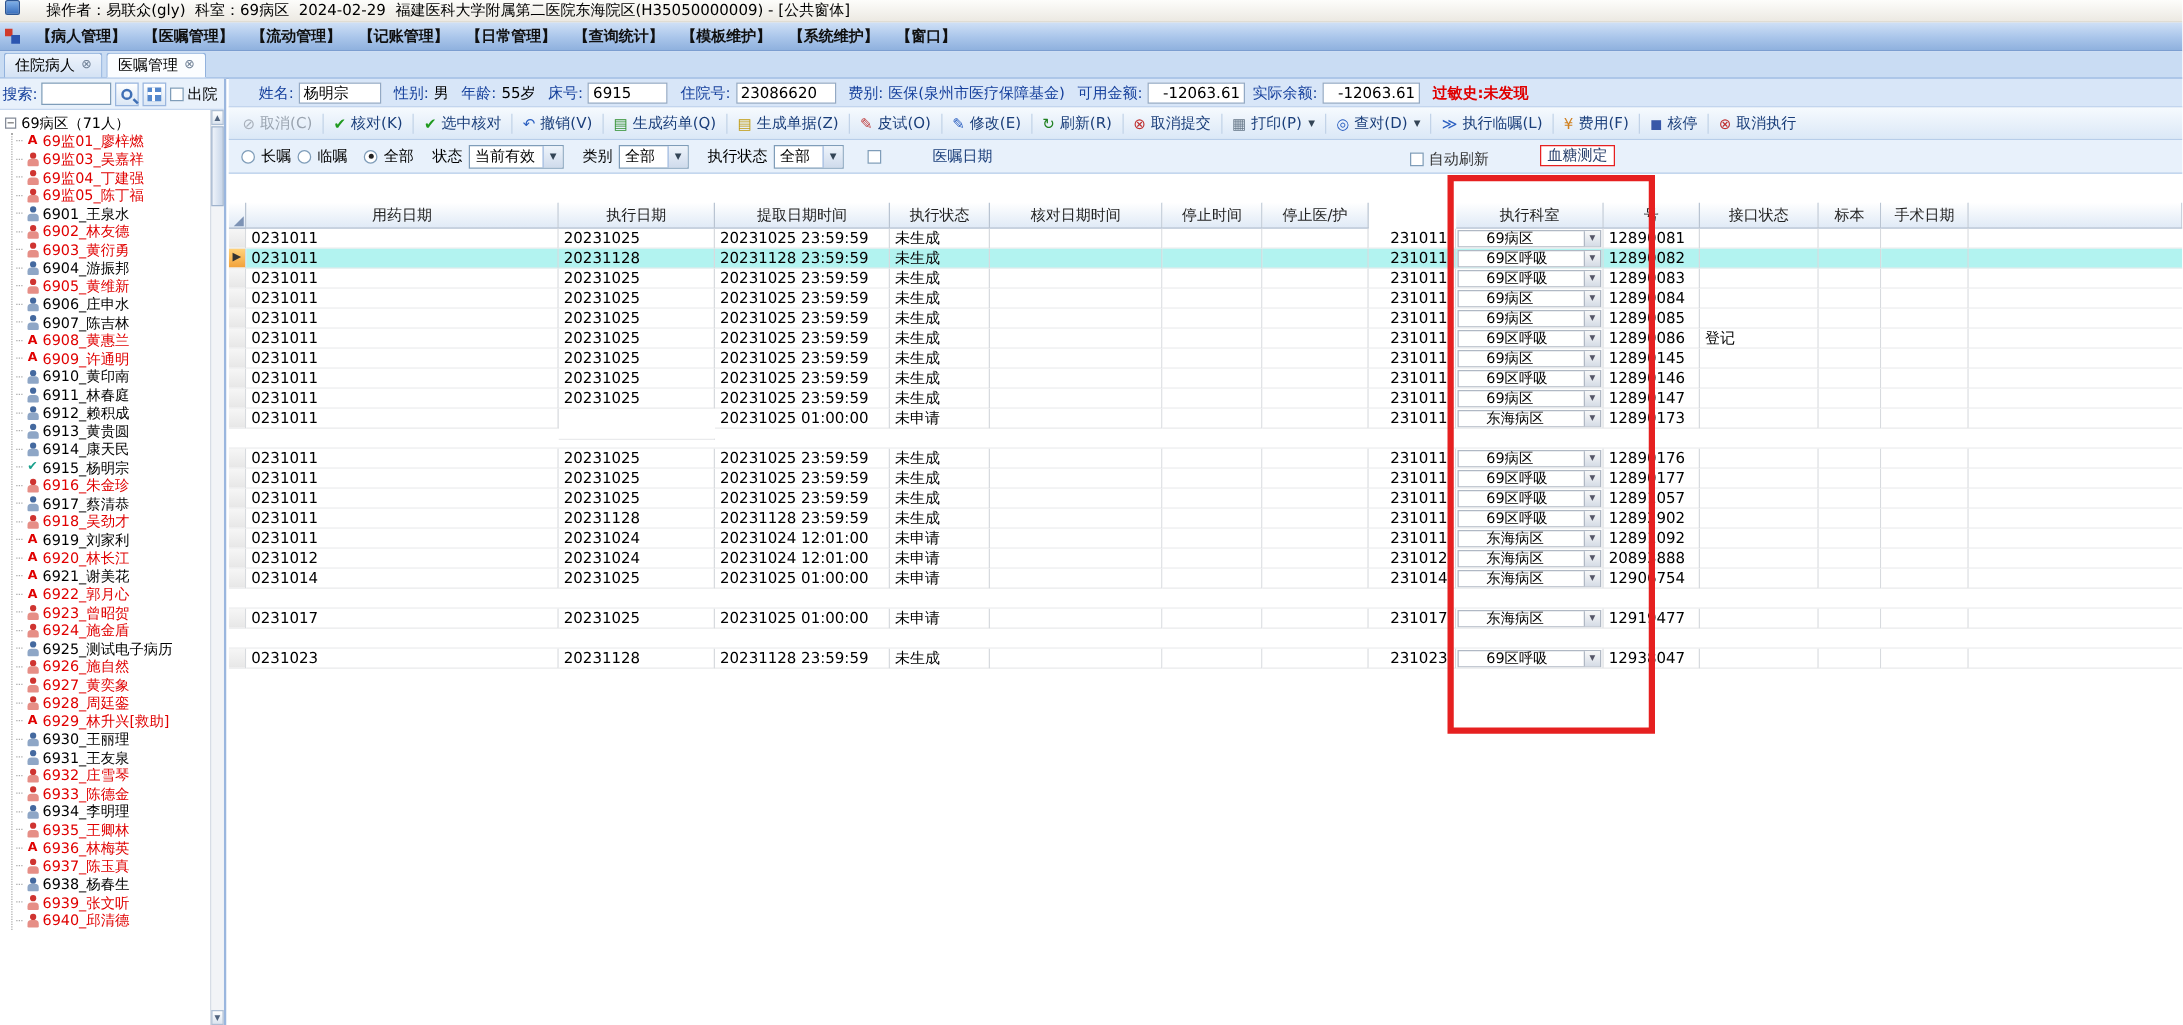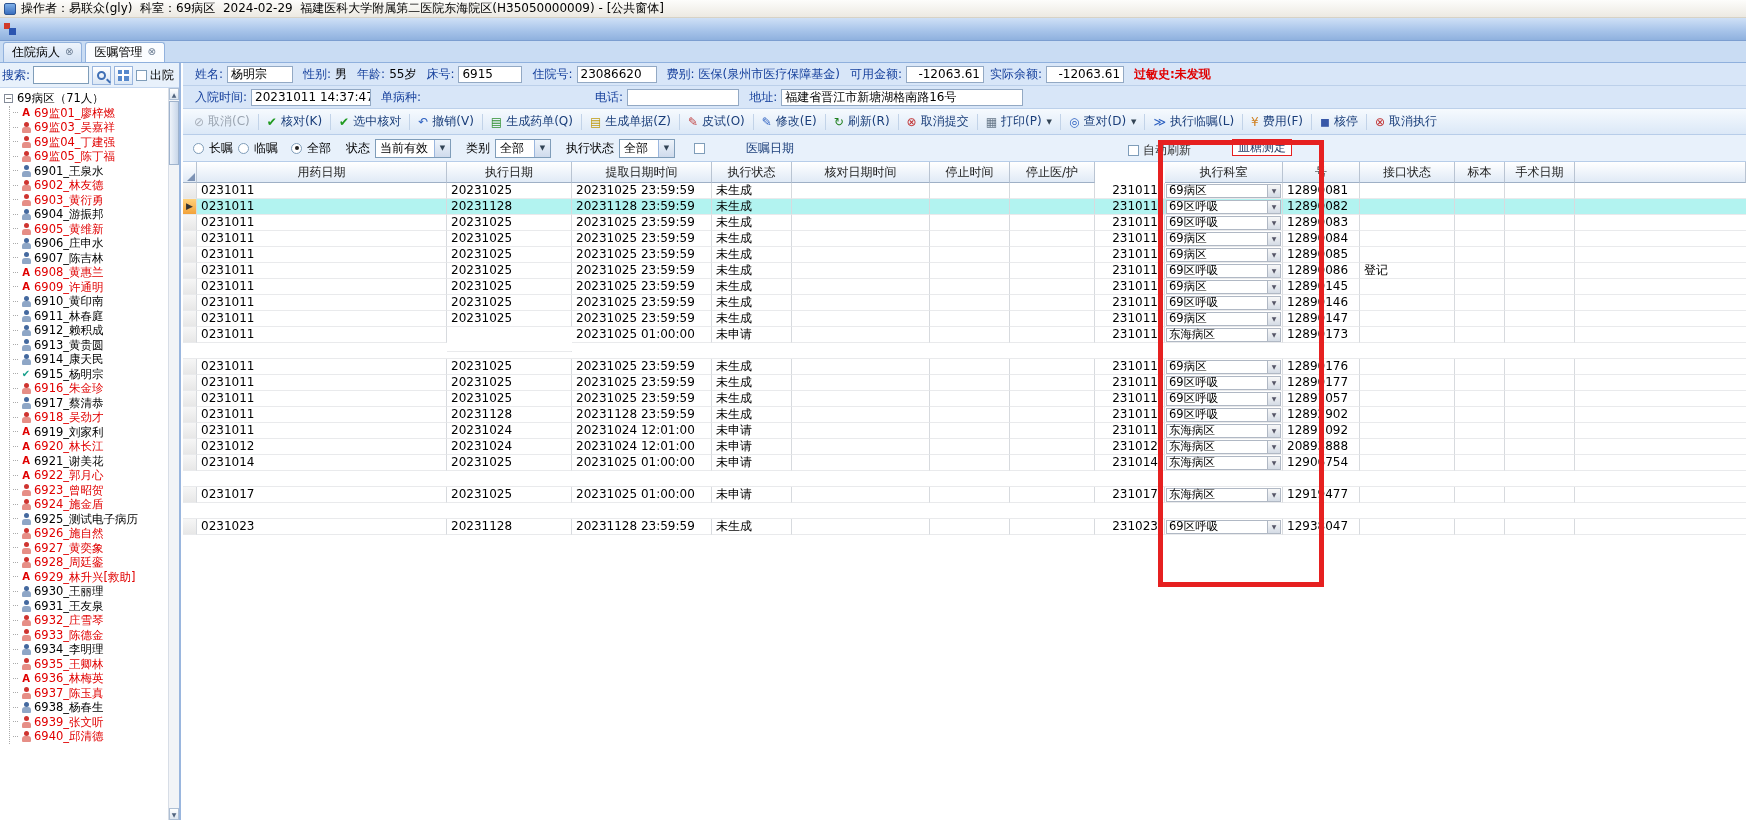--- a/index.html
+++ b/index.html
@@ -1,21 +1,21 @@
 <!DOCTYPE html>
 <html><head>
 <meta charset="utf-8">
 <style>
   * { margin:0; padding:0; box-sizing:border-box; }
   html,body { width:1746px; height:820px; overflow:hidden; }
   body { font-family:"DejaVu Sans","Liberation Sans",sans-serif; font-size:12px; color:#000; background:#fff; position:relative; }
 
   
   .titlebar { height:18px; background:linear-gradient(#fdfdfb,#ece9e2); border-bottom:1px solid #d6d2c6;
-              display:flex; align-items:center; gap:5px; padding-left:4px; }
+              display:flex; gap:21px; padding-left:4px; }
   .app-ico { width:12px; height:12px; background:linear-gradient(#7fb0e8,#3a6fbe); border:1px solid #2c5593; border-radius:2px; }
   .title-text { white-space:pre; font-size:12px; }
 
   
   .menubar { height:23px; background:linear-gradient(#cfe0f6,#a9c5ea 55%,#8fb1de); border-bottom:1px solid #7c9ed0;
              display:flex; align-items:center; gap:2px; padding-left:3px; }
   .grip-ico { width:14px; height:14px; position:relative; margin-right:3px; }
   .grip-ico::before { content:""; position:absolute; left:1px; top:1px; width:6px; height:6px; background:#d03a2b; }
   .grip-ico::after  { content:""; position:absolute; left:6px; top:6px; width:7px; height:7px; background:#2b55b0; }
   .menu-item { padding:2px 7px; font-weight:bold; font-size:12px; color:#101010; cursor:default; }
@@ -61,21 +61,21 @@
   .vscroll { position:absolute; right:0; top:25px; bottom:0; width:11px; background:#f2f4f7; border-left:1px solid #d7dde6; }
   .vs-up,.vs-down { height:12px; font-size:6px; text-align:center; line-height:12px; color:#4d6documentElement0; color:#51647e;
                     background:linear-gradient(#fff,#dce5f0); border:1px solid #aebfd4; }
   .vs-down { position:absolute; bottom:0; left:0; right:0; }
   .vs-thumb { position:absolute; top:13px; left:0; right:0; height:64px; background:linear-gradient(90deg,#eef3fa,#c8d6e9); border:1px solid #9fb3cd; }
 
   
   .main { position:absolute; left:183px; top:63px; right:0; bottom:0; }
   .pinfo { height:23px; background:#d8e6f8; border-bottom:1px solid #bcd0ea; display:flex; align-items:center; padding-left:8px; }
   .plbl { color:#16409c; margin:0 4px 0 10px; white-space:nowrap; }
-  .plbl.first { margin-left:4px; }
+  .plbl.first { margin-left:16px; }
   .pval { color:#000; white-space:nowrap; }
   .box { background:#fff; border:1px solid #93a9c4; height:17px; line-height:15px; padding:0 3px; display:inline-block; white-space:nowrap; overflow:hidden; }
   .num { text-align:right; }
   .allergy { color:#e00000; font-weight:bold; margin-left:10px; white-space:nowrap; }
   .feeval { color:#16409c; white-space:nowrap; }
 
   
   .toolbar { height:26px; background:linear-gradient(#f6fafe,#dbe8f7); border-bottom:1px solid #b7cde9;
              display:flex; align-items:center; padding-left:6px; }
   .tb-sep { width:1px; height:16px; background:#c2d3e8; margin:0 3px; flex:0 0 1px; }
@@ -111,38 +111,49 @@
   .grow { display:flex; height:16px; }
   .grow.sel .gcell { background:#b2f3f0; }
   .grow.erow { border-bottom:1px solid #e9eaec; }
   .gcell { border-right:1px solid #d7dade; border-bottom:1px solid #e9eaec; font-size:12px; line-height:15px;
            padding:0 4px; overflow:hidden; white-space:nowrap; flex:0 0 auto; background:#fff; }
   .gcell.ind { background:linear-gradient(#f6f6f6,#e7e7e7); text-align:center; padding:0; font-size:9px; line-height:15px; color:#333; }
   .grow.sel .gcell.ind { background:linear-gradient(#ffd27a,#f2a23a); }
   .gcell.r { text-align:right; padding-right:6px; }
   .gcell.combo-cell { padding:0 1px; display:flex; align-items:center; }
   .combo { display:flex; align-items:center; height:14px; border:1px solid #b0b8c4; background:#fff; width:100%; }
-  .combo .cv { flex:1; padding:0 2px; overflow:hidden; white-space:nowrap; font-size:11.5px; }
+  .combo .cv { flex:1; padding:0 2px; overflow:hidden; white-space:nowrap; font-size:11.5px;margin-left:20px; }
   .combo .ca { width:13px; align-self:stretch; background:linear-gradient(#f8f8f8,#d5dce6); border-left:1px solid #b0b8c4;
                display:flex; align-items:center; justify-content:center; font-size:6px; color:#556; }
 
   
   .redbox { position:absolute; left:1158px; top:140px; width:166px; height:447px; border:5px solid #e62020;
             z-index:60; pointer-events:none; }
 </style>
 </head>
 <body>
 
 <div class="titlebar">
   <span class="app-ico"></span>
   <span class="title-text">操作者：易联众(gly)  科室：69病区  2024-02-29  福建医科大学附属第二医院东海院区(H35050000009) - [公共窗体]</span>
 </div>
 
 <div class="menubar">
   <span class="grip-ico"></span>
+  <div id="menu-items" style="display:flex">
+      <div class="menu-item">【病人管理】</div>
+      <div class="menu-item">【医嘱管理】</div>
+      <div class="menu-item">【流动管理】</div>
+      <div class="menu-item">【记账管理】</div>
+      <div class="menu-item">【日常管理】</div>
+      <div class="menu-item">【查询统计】</div>
+      <div class="menu-item">【模板维护】</div>
+      <div class="menu-item">【系统维护】</div>
+      <div class="menu-item">【窗口】</div>
+    </div>
 </div>
 
 <div class="tabbar">
   <div id="tabs" style="display:flex;gap:3px">
       <div class="tab">
         <span>住院病人</span>
         <span class="tab-close">⊗</span>
       </div>
       <div class="tab active">
         <span>医嘱管理</span>
@@ -370,29 +381,20 @@
     <span class="box" style="width:80px">23086620</span>
     <span class="plbl">费别:</span>
     <span class="feeval">医保(泉州市医疗保障基金)</span>
     <span class="plbl">可用金额:</span>
     <span class="box num" style="width:78px">-12063.61</span>
     <span class="plbl" style="margin-left:6px">实际余额:</span>
     <span class="box num" style="width:78px">-12063.61</span>
     <span class="allergy">过敏史:未发现</span>
   </div>
 
-  <div class="pinfo">
-    <span class="plbl first">入院时间:</span>
-    <span class="box" style="width:120px">20231011 14:37:47</span>
-    <span class="plbl">单病种:</span>
-    <span class="plbl" style="margin-left:170px">电话:</span>
-    <span class="box" style="width:112px"></span>
-    <span class="plbl">地址:</span>
-    <span class="box" style="width:242px">福建省晋江市新塘湖格南路16号</span>
-  </div>
 
   <div class="toolbar" id="toolbar">
       <span class="tb-btn disabled">
         <span class="tb-ico" style="color: rgb(168, 176, 187);">⊘</span>
         <span>取消(C)</span>
       </span>
       <span class="tb-sep"></span>
       <span class="tb-btn">
         <span class="tb-ico" style="color: rgb(31, 154, 31);">✔</span>
         <span>核对(K)</span>

